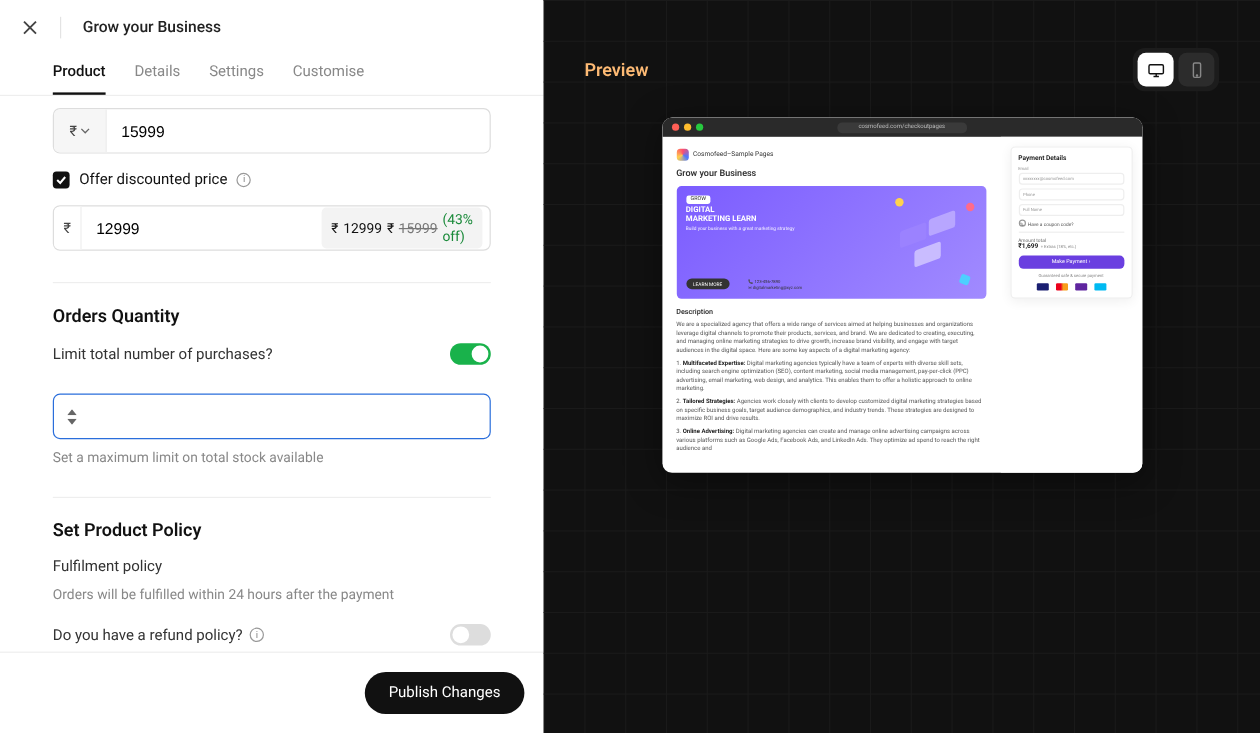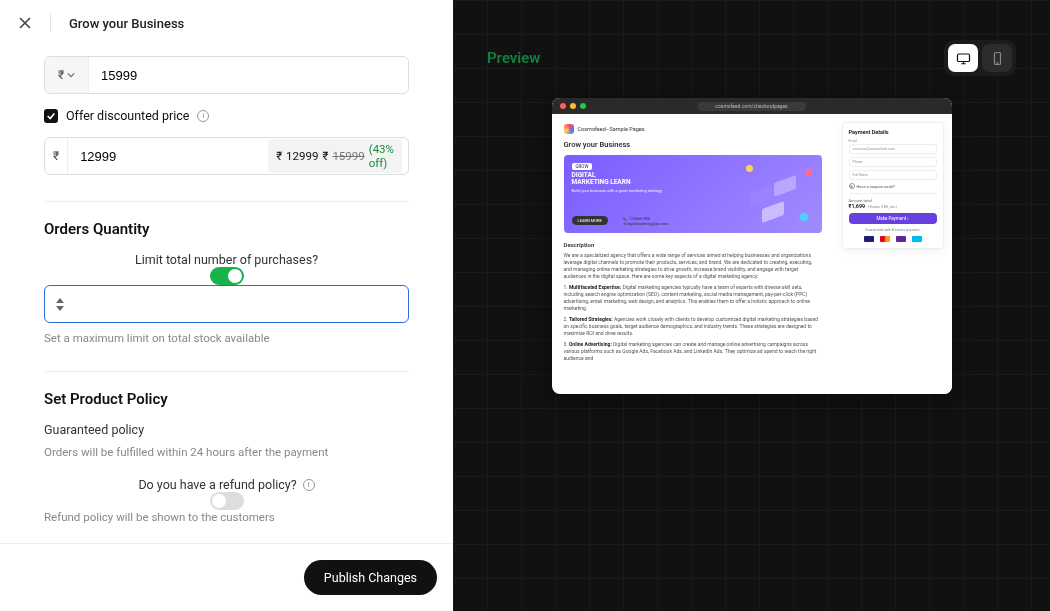--- a/index.html
+++ b/index.html
@@ -33,21 +33,21 @@
   .pct-off { color:#1a8a3a; }
   .checkbox-row { display:flex; align-items:center; gap:8px; margin:14px 0; font-size:12.5px;}
   .checkbox { width:14px; height:14px; border-radius:3px; background:#111; display:flex; align-items:center; justify-content:center;}
   .checkbox svg { width:10px; height:10px; stroke:#fff; stroke-width:2; fill:none;}
   .info-icon { width:12px; height:12px; border:1px solid #999; border-radius:50%; display:inline-flex; align-items:center; justify-content:center; font-size:8px; color:#888; }
 
   .sep { border:0; border-top:1px solid #eee; margin:26px 0 18px 0; }
 
   .section-title { font-size:15px; font-weight:600; color:#111; margin-bottom:14px; }
 
-  .toggle-row { display:flex; justify-content:space-between; align-items:center; margin-bottom:0; font-size:12.5px; color:#333;flex-direction:column;}
+  .toggle-row { display:flex; justify-content:space-between; align-items:center; margin-bottom:24px; font-size:12.5px; color:#333;}
   .toggle-on { width:34px; height:18px; background:#19b24b; border-radius:9px; position:relative; cursor:pointer;}
   .toggle-on::after { content:""; position:absolute; right:2px; top:2px; width:14px; height:14px; background:#fff; border-radius:50%;}
   .toggle-off { width:34px; height:18px; background:#ddd; border-radius:9px; position:relative; cursor:pointer;}
   .toggle-off::after { content:""; position:absolute; left:2px; top:2px; width:14px; height:14px; background:#fff; border-radius:50%;}
 
   .num-input { border:1.5px solid #2a6edb; border-radius:6px; height:38px; padding:0 10px; display:flex; align-items:center; }
   .num-input input { border:0; outline:0; flex:1; font-size:13px;}
   .spinner { display:flex; flex-direction:column; gap:2px;}
   .spinner div { width:10px; height:6px; display:flex; align-items:center; justify-content:center;}
   .spinner svg { width:8px; height:5px; fill:#666;}
@@ -58,40 +58,40 @@
   .small-input { width:86px; border:1px solid #ddd; border-radius:6px; height:38px; display:flex; align-items:center; padding:0 12px; font-size:13px;}
   .select-box { flex:1; border:1px solid #ddd; border-radius:6px; height:38px; display:flex; align-items:center; justify-content:space-between; padding:0 14px; font-size:13px; cursor:pointer;}
 
   .publish-bar { position:absolute; bottom:0; left:0; right:0; padding:16px; display:flex; justify-content:flex-end; border-top:1px solid #eee; background:#fff;}
   .publish-btn { background:#111; color:#fff; border-radius:22px; padding:10px 20px; font-size:12.5px; cursor:pointer; }
 
   
   .right { flex:1; background:#111; position:relative; padding:40px 34px 20px 34px; }
   .right-grid-bg { position:absolute; inset:0; background-image: linear-gradient(#1a1a1a 1px, transparent 1px), linear-gradient(90deg, #1a1a1a 1px, transparent 1px); background-size:34px 34px; }
   .preview-header { position:relative; display:flex; justify-content:space-between; align-items:center; margin-bottom:22px;}
-  .preview-title { color:#15803d; font-weight:600; font-size:15px;}
+  .preview-title { color:#fdba74; font-weight:600; font-size:15px;}
   .device-toggle { background:#1c1c1c; border-radius:10px; padding:4px; display:flex; gap:4px;}
   .device-btn { width:30px; height:28px; border-radius:7px; display:flex; align-items:center; justify-content:center;}
   .device-btn.active { background:#fff;}
   .device-btn svg { width:15px; height:15px;}
   .device-btn.active svg { stroke:#111; fill:none;}
   .device-btn.inactive { background:#2c2c2c;}
   .device-btn.inactive svg { stroke:#888; fill:none;}
 
   .browser { position:relative; width:400px; margin:0 auto; background:#fff; border-radius:8px; overflow:hidden; box-shadow:0 6px 30px rgba(0,0,0,.4);}
   .browser-bar { height:16px; background:#2a2a2a; display:flex; align-items:center; padding:0 8px; gap:4px; position:relative;}
   .dot { width:6px; height:6px; border-radius:50%;}
   .dot.r { background:#ff5f56;} .dot.y{background:#ffbd2e;} .dot.g{background:#27c93f;}
   .url-pill { position:absolute; left:50%; transform:translateX(-50%); background:#3a3a3a; color:#bbb; font-size:5px; padding:1.5px 18px; border-radius:4px;}
 
   .browser-body { display:flex; min-height:280px; }
   .page-left { flex:1; padding:10px 12px 12px 12px; font-size:5.5px; color:#333;}
   .brand-row { display:flex; align-items:center; gap:4px; margin-bottom:6px;}
   .brand-logo { width:10px; height:10px; background: conic-gradient(#ff4d6d, #4d79ff, #ffcf4d, #ff4d6d); border-radius:3px;}
-  .hero { height:78px; background:linear-gradient(135deg,#7b5cff,#a18bff); border-radius:4px; margin:6px 0; position:relative; overflow:hidden; color:#fff; padding:8px;}
+  .hero { height:94px; background:linear-gradient(135deg,#7b5cff,#a18bff); border-radius:4px; margin:6px 0; position:relative; overflow:hidden; color:#fff; padding:8px;}
   .hero-badge { background:#fff; color:#333; font-size:4.5px; padding:1px 4px; border-radius:2px; display:inline-block; margin-bottom:2px;}
   .hero-title { font-weight:700; font-size:6.5px; line-height:1.1;}
   .hero-sub { font-size:4px; margin-top:2px; opacity:.9;}
   .learn-btn { position:absolute; bottom:8px; left:8px; background:#333; color:#fff; font-size:4px; padding:2px 6px; border-radius:7px;}
   .hero-contacts { position:absolute; bottom:6px; left:60px; font-size:3.5px; line-height:1.4; color:#333;}
   .hero-art { position:absolute; right:4px; top:4px; bottom:4px; width:78px;}
   .iso-shape { position:absolute; background:#9b82ff; border-radius:2px;}
   .sec-label { font-weight:600; margin-top:8px; font-size:6px;}
   .para { margin-top:4px; line-height:1.4; color:#555; font-size:5px;}
   .para b { color:#222;}
@@ -122,20 +122,26 @@
     <div class="header-row">
       <div class="close-x">
         <svg viewBox="0 0 12 12" fill="none" stroke="currentColor" stroke-width="1.6">
             <path d="M1 1 L11 11 M11 1 L1 11"></path>
           </svg>
       </div>
       <div class="divider-vert"></div>
       <div class="page-title">Grow your Business</div>
     </div>
 
+    <div class="tabs">
+      <div class="tab active">Product</div>
+      <div class="tab">Details</div>
+      <div class="tab">Settings</div>
+      <div class="tab">Customise</div>
+    </div>
 
     <div class="scroll-area">
       <div class="scroll-inner">
 
         <div class="input-row">
           <div class="currency-sel">
             <span>₹</span>
             <svg class="chev-sm" viewBox="0 0 10 6" fill="none" stroke="#666" stroke-width="1.4">
                 <path d="M1 1 L5 5 L9 1"></path>
               </svg>
@@ -186,21 +192,21 @@
                   <path d="M0 0 L4 5 L8 0 Z"></path>
                 </svg>
               </div>
           </div>
         </div>
         <div class="helper">Set a maximum limit on total stock available</div>
 
         <hr class="sep">
 
         <div class="section-title">Set Product Policy</div>
-        <div class="field-label" style="margin-top:4px;">Guaranteed policy</div>
+        <div class="field-label" style="margin-top:4px;">Fulfilment policy</div>
         <div class="helper">Orders will be fulfilled within 24 hours after the payment</div>
 
         <div class="toggle-row" style="margin-top:18px;">
           <span style="display:flex;align-items:center;gap:6px;">
             <span>Do you have a refund policy?</span>
             <span class="info-icon">i</span>
           </span>
           <div class="toggle-off"></div>
         </div>
         <div class="helper" style="margin-top:0;">Refund policy will be shown to the customers</div>

